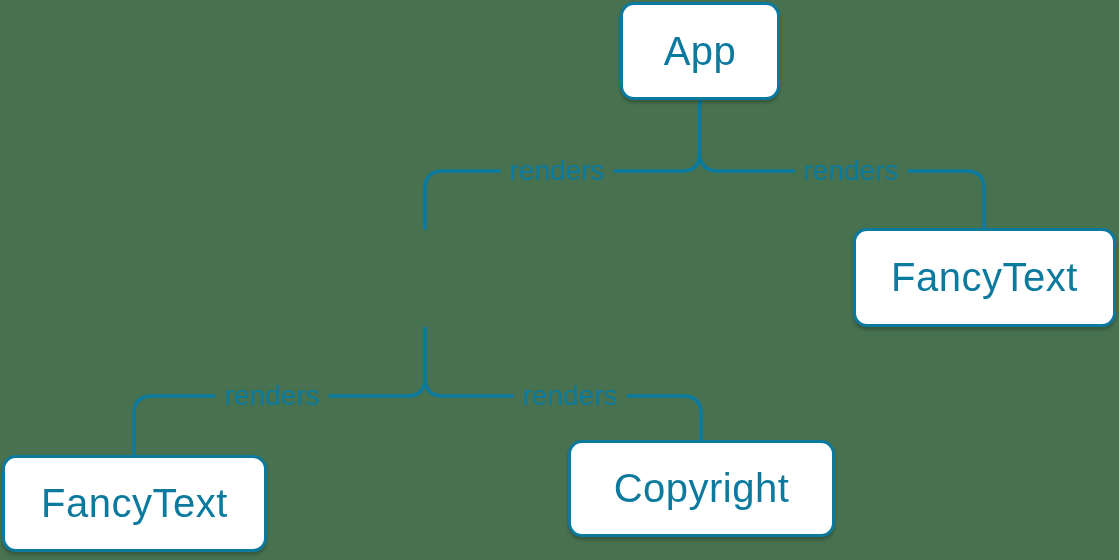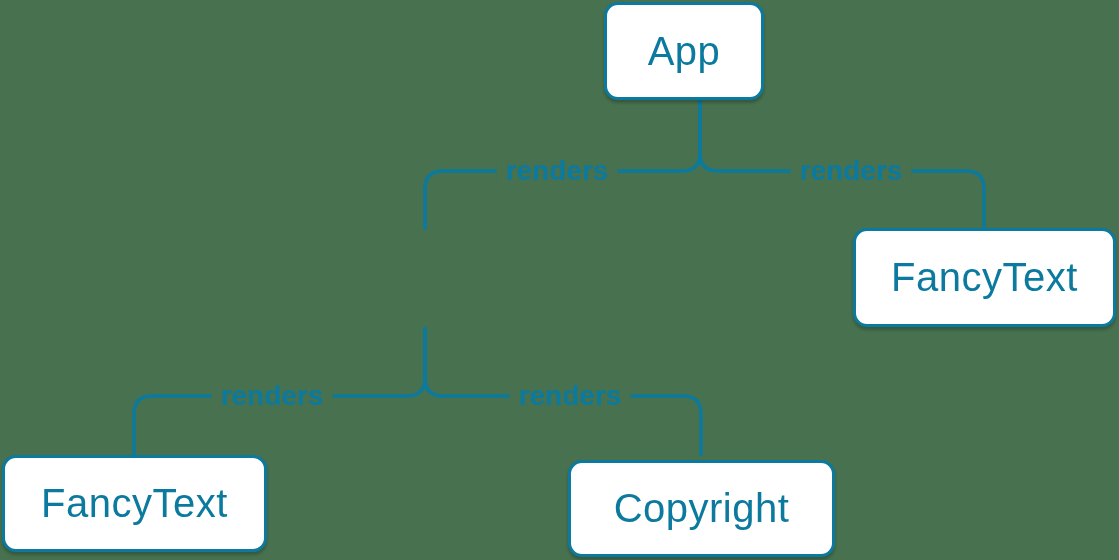--- a/index.html
+++ b/index.html
@@ -37,32 +37,32 @@
     justify-content: center;
     background: var(--node-fill);
     border: 3.5px solid var(--accent);
     border-radius: 14px;
     color: var(--accent);
     font-size: 40px;
     letter-spacing: 0.5px;
     box-shadow: 0 3px 3px rgba(0,0,0,0.22);
     white-space: nowrap;
   }
-  .node-app        { left: 604px; top: 2px;   width: 160px; height: 98px; }
+  .node-app        { left: 620px; top: 2px;   width: 160px; height: 98px; }
   .node-inspgen    { left: 196px; top: 230px; width: 460px; height: 97px; }
   .node-fancy-r    { left: 853px; top: 228px; width: 263px; height: 99px; }
   .node-fancy-l    { left: 2px;   top: 455px; width: 265px; height: 97px; }
-  .node-copyright  { left: 568px; top: 460px; width: 267px; height: 97px; }
+  .node-copyright  { left: 568px; top: 440px; width: 267px; height: 97px; }
   .edge-label {
     position: absolute;
     transform: translate(-50%, -50%);
     background: var(--bg);
     color: var(--accent);
     font-size: 28px;
-    font-weight: 700;
+    font-weight: 400;
     padding: 1px 9px;
     white-space: nowrap;
   }
   .label-1 { left: 557px; top: 171px; }
   .label-2 { left: 851px; top: 171px; }
   .label-3 { left: 272px; top: 396px; }
   .label-4 { left: 570px; top: 396px; }
 </style>
 </head>
 <body>

